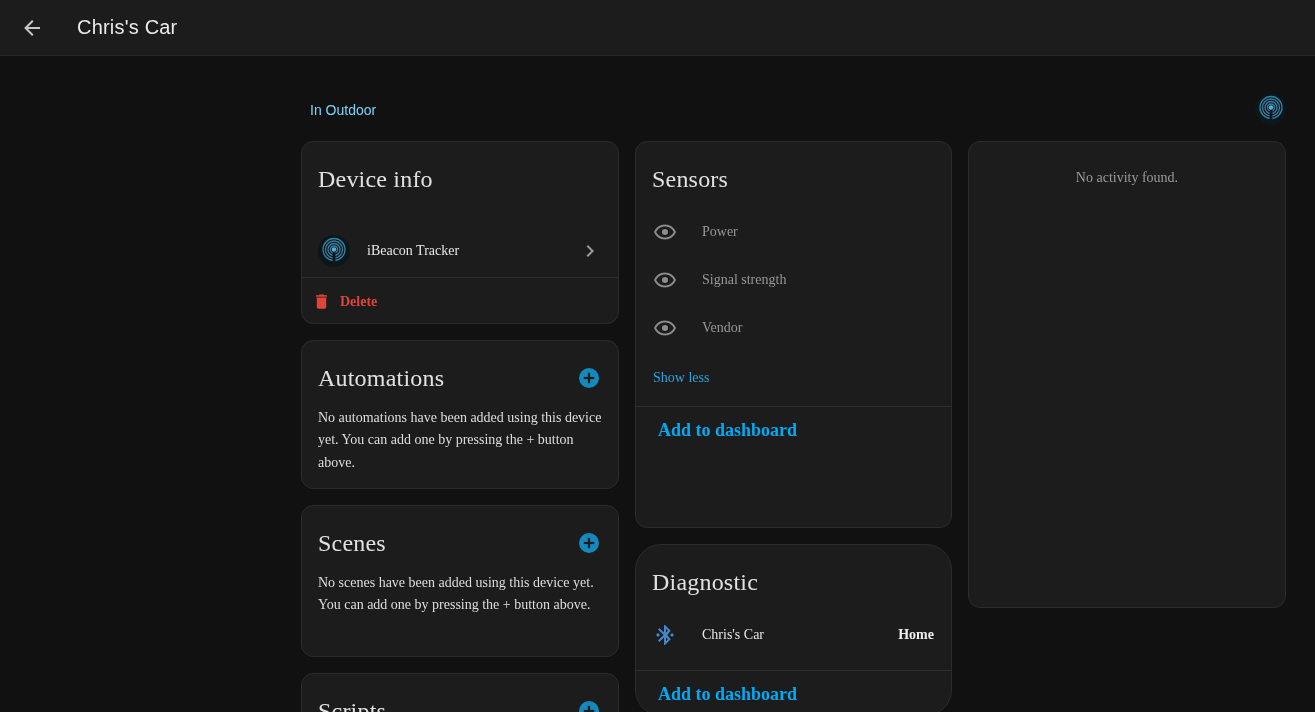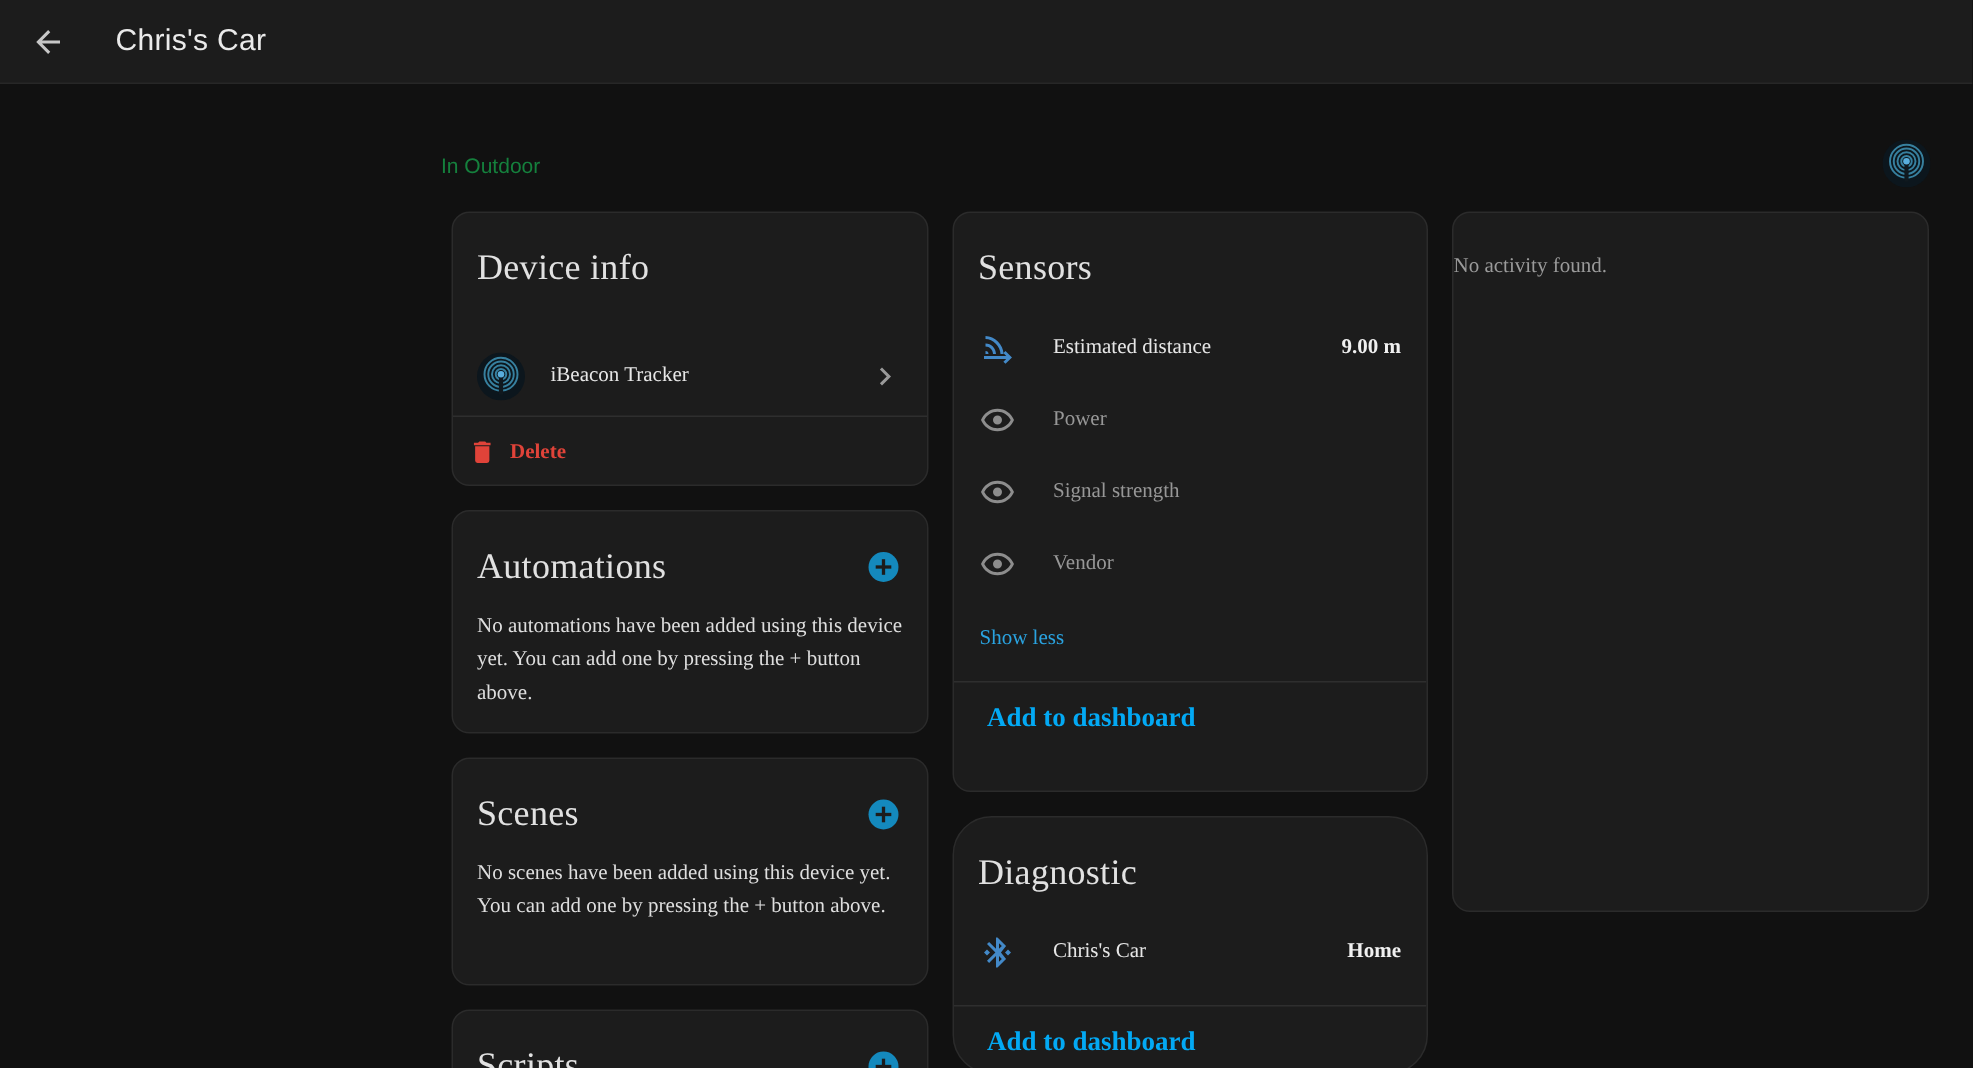--- a/index.html
+++ b/index.html
@@ -15,22 +15,22 @@
     position:absolute; top:0; left:0; width:1315px; height:56px;
     background:#1c1c1c; border-bottom:1px solid #272727;
     display:flex; align-items:center; padding-left:20px;
   }
   .icon-btn { background:none; border:none; cursor:pointer; width:24px; height:24px; padding:0; color:#c7c7c7; }
   .icon-btn svg { width:24px; height:24px; display:block; }
   .topbar-title { margin-left:33px; font-size:20px; font-weight:400; color:#eaeaea; letter-spacing:.2px; }
 
   
   .area-link {
-    position:absolute; left:294px; top:102px;
-    font-size:14px; line-height:16px; color:#15803d; text-decoration:none; cursor:pointer;
+    position:absolute; left:310px; top:102px;
+    font-size:14px; line-height:16px; color:#7dd3fc; text-decoration:none; cursor:pointer;
   }
   .device-badge { position:absolute; left:1255px; top:93px; width:32px; height:32px; }
   .device-badge svg { width:32px; height:32px; display:block; }
 
   
   .col { position:absolute; top:141px; }
   .col1 { left:301px; width:318px; }
   .col2 { left:635px; width:317px; }
   .col3 { left:968px; width:318px; }
 
@@ -99,21 +99,21 @@
     font-size:14px; line-height:16px; color:#2aa3e0; cursor:pointer; text-decoration:none;
   }
   .dash-link { color:#03a9f4; font-size:18px; font-weight:600; text-decoration:none; cursor:pointer; }
 
   
   .diag-gap { margin-top:11px; }
   .card-footer.short { height:46px; }
 
   
   .activity-empty {
-    margin-top:28px; text-align:left;
+    margin-top:28px; text-align:center;
     font-size:14px; line-height:16px; color:#9a9a9a;
   }
 </style>
 </head>
 <body>
 
 <header class="topbar">
   <button class="icon-btn">
     <span>
       <svg viewBox="0 0 24 24">
@@ -221,29 +221,20 @@
   </section>
 
 </div>
 
 <div class="col col2">
 
   <section class="card h-sensors">
     <h2 class="card-title">Sensors</h2>
     <div class="entity-list">
 
-      <div class="entity-row">
-        <span class="entity-icon">
-          <svg viewBox="0 0 24 24">
-              <path fill="currentColor" d="M4,4C10.1,4.03 15.97,9.9 16,16H14C13.97,11 9,6.03 4,6V4M4,9C7.86,9.05 10.95,12.14 11,16H9C8.95,13.21 6.79,11.05 4,11V9M4,14A2,2 0 0,1 6,16H4V14M3,17.25H17.84L15.92,15.33L17.33,13.92L21.66,18.25L17.33,22.58L15.92,21.17L17.84,19.25H3V17.25Z"></path>
-            </svg>
-        </span>
-        <span class="entity-name">Estimated distance</span>
-        <span class="entity-value">9.00 m</span>
-      </div>
 
       <div class="entity-row disabled">
         <span class="entity-icon muted">
           <svg viewBox="0 0 24 24">
               <path fill="currentColor" d="M12,9A3,3 0 0,1 15,12A3,3 0 0,1 12,15A3,3 0 0,1 9,12A3,3 0 0,1 12,9M12,4.5C17,4.5 21.27,7.61 23,12C21.27,16.39 17,19.5 12,19.5C7,19.5 2.73,16.39 1,12C2.73,7.61 7,4.5 12,4.5M3.18,12C4.83,15.36 8.24,17.5 12,17.5C15.76,17.5 19.17,15.36 20.82,12C19.17,8.64 15.76,6.5 12,6.5C8.24,6.5 4.83,8.64 3.18,12Z"></path>
             </svg>
         </span>
         <span class="entity-name">Power</span>
       </div>
 

